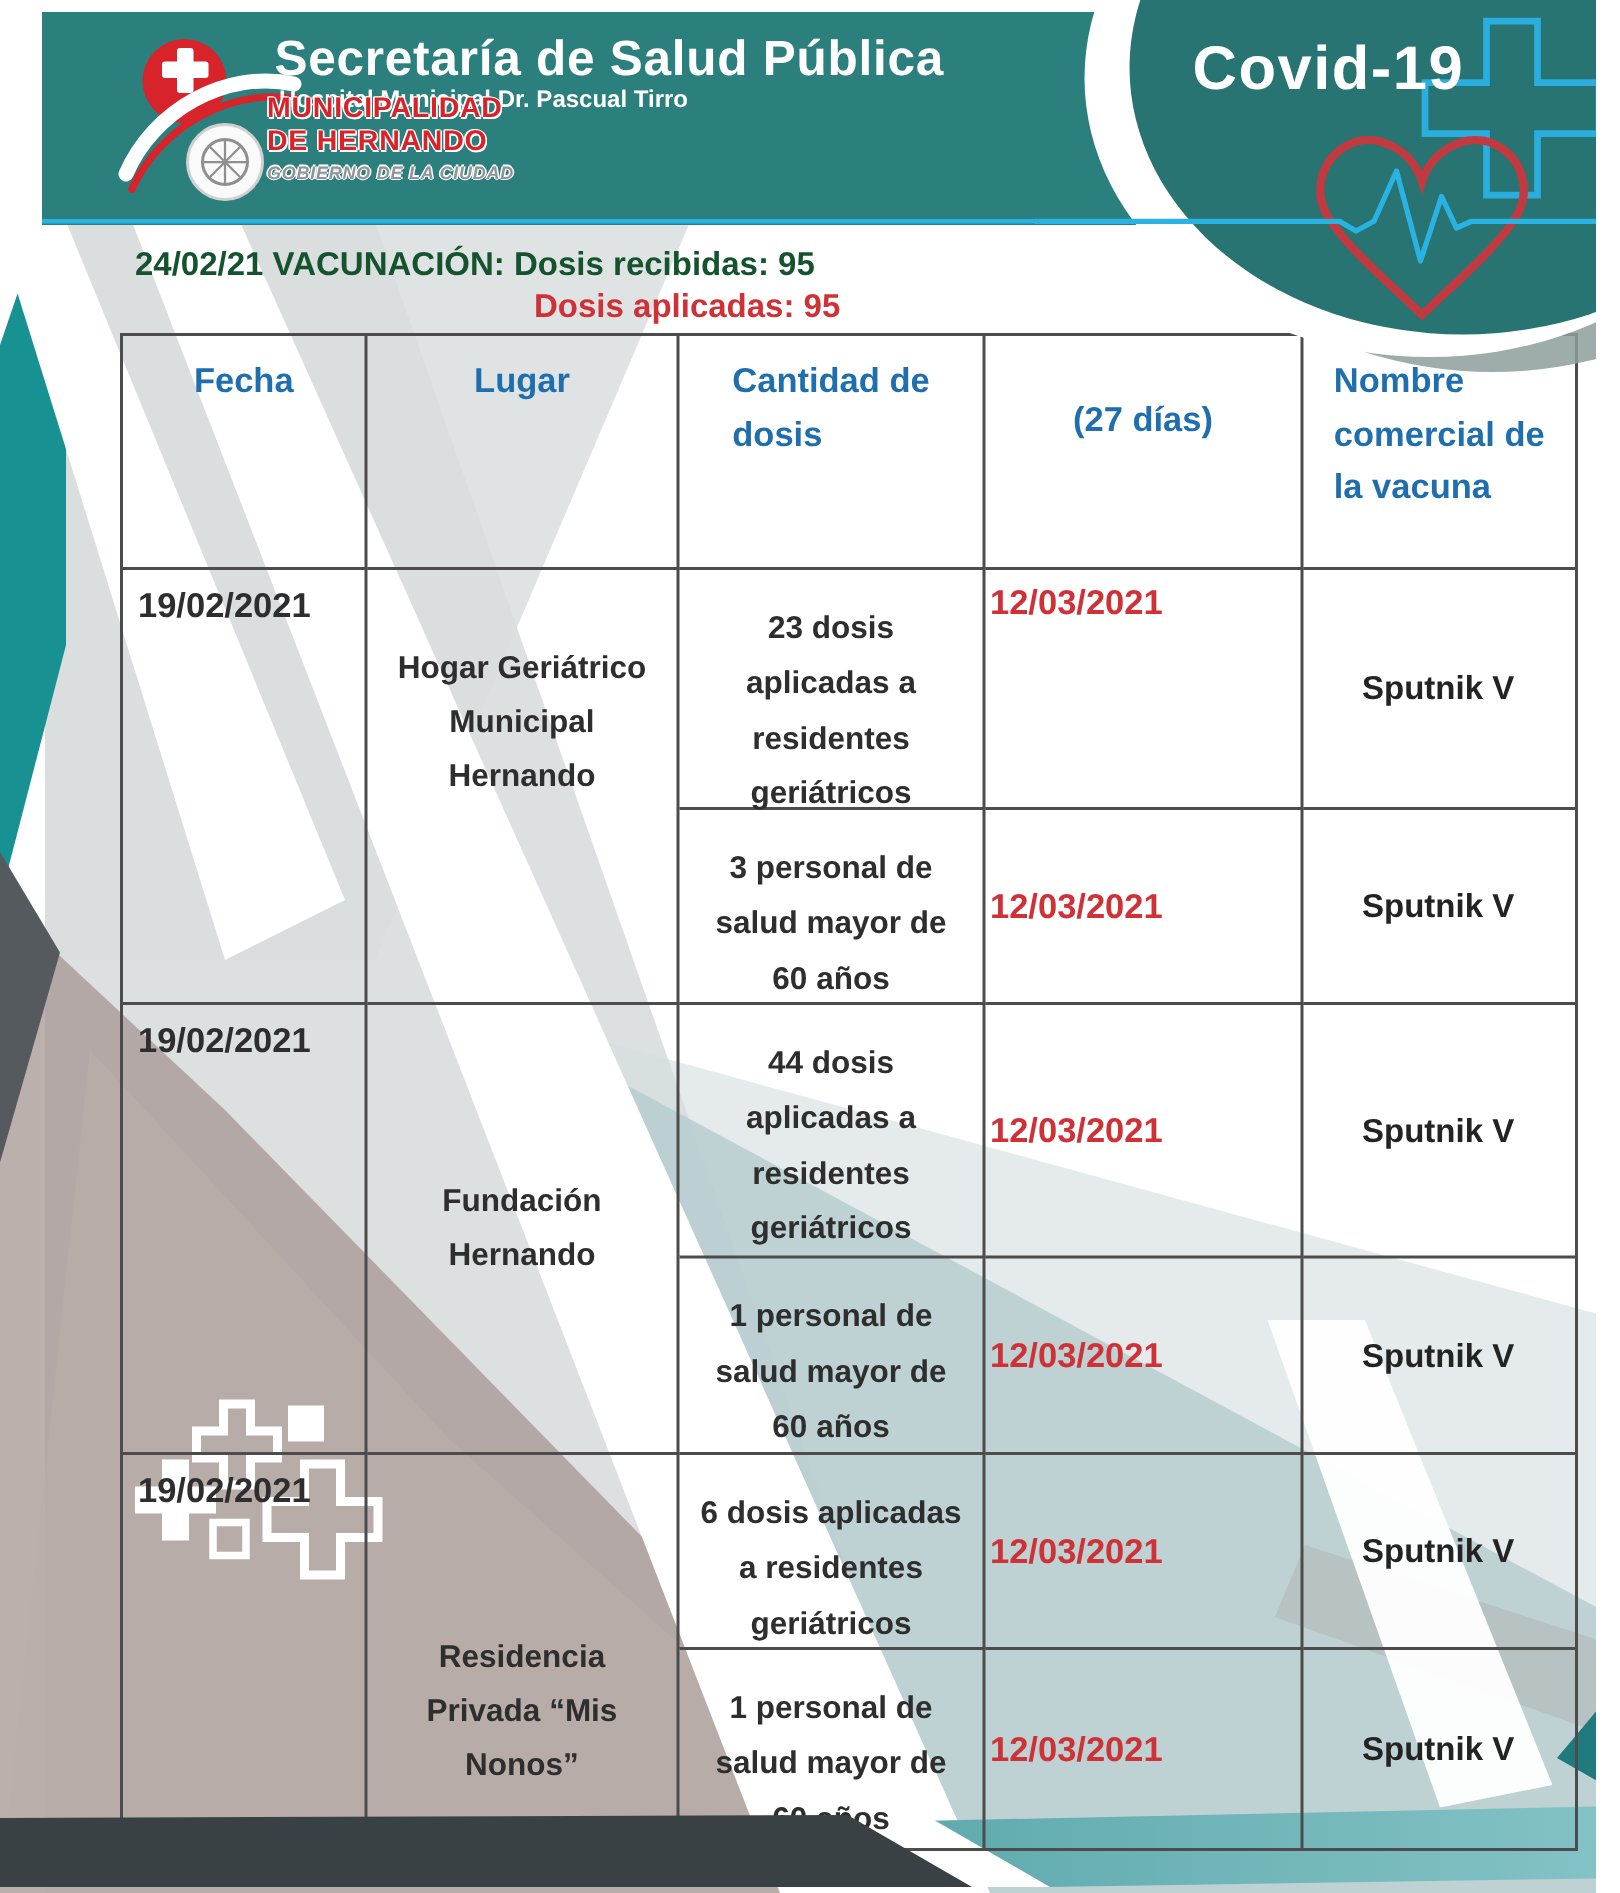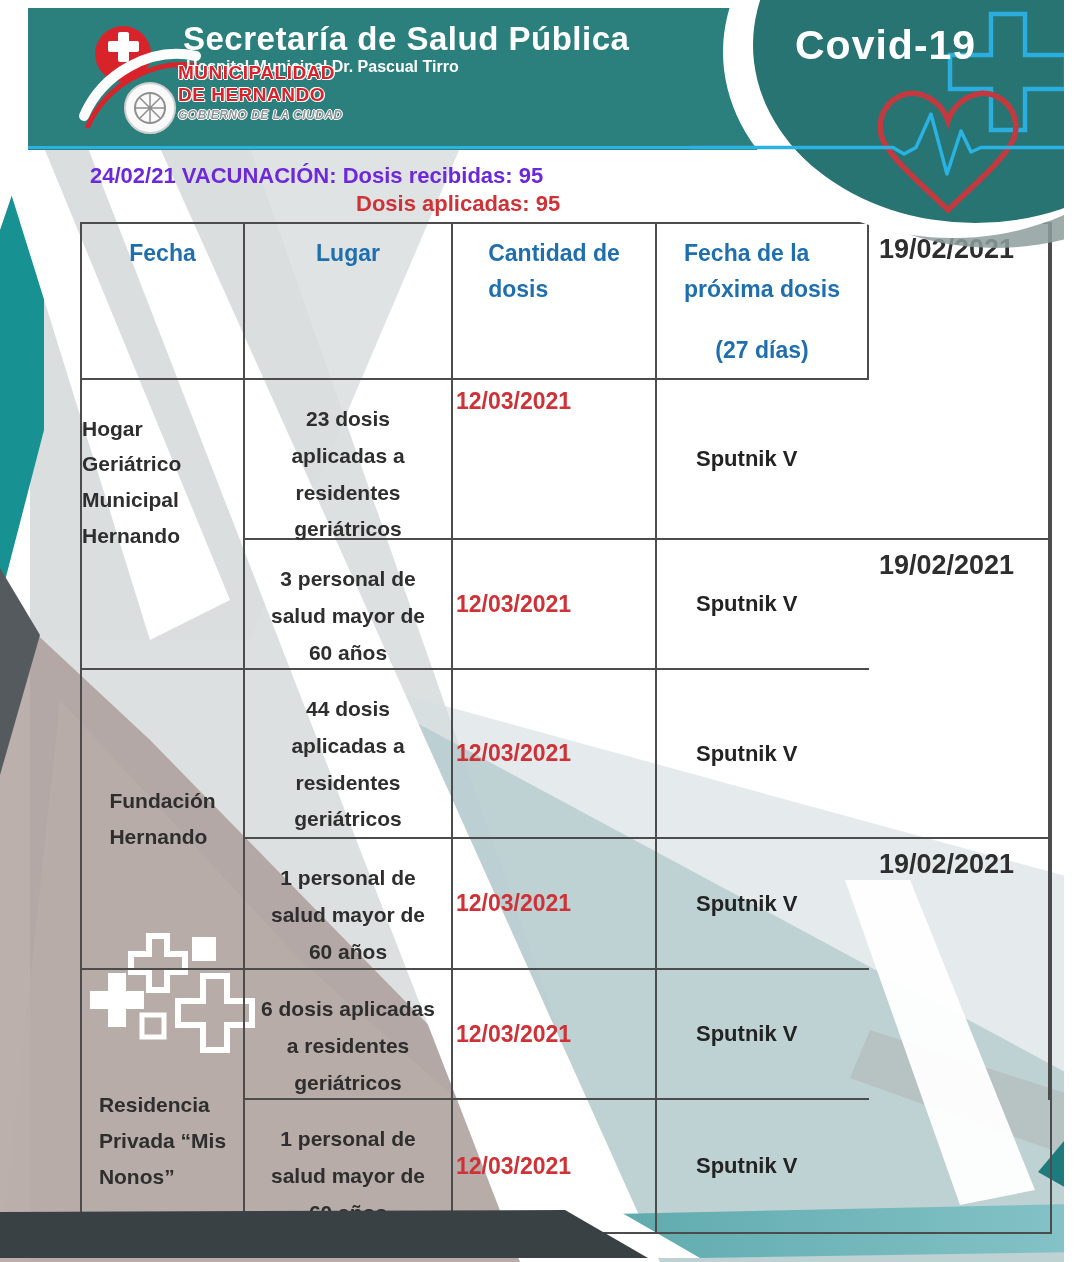--- a/index.html
+++ b/index.html
@@ -40,41 +40,41 @@
   .subtitle{left:186px;top:58px;color:#ffffff;font-size:16px;}
   .covid-label{left:795px;top:22px;color:#ffffff;font-size:41px;letter-spacing:1px;}
   .muni1{left:178px;top:62px;color:#d8232a;font-size:19px;letter-spacing:.5px;
          text-shadow:-1px 0 #fff,1px 0 #fff,0 -1px #fff,0 1px #fff,1px 1px #fff,-1px -1px #fff;}
   .muni2{left:178px;top:84px;color:#d8232a;font-size:19px;letter-spacing:.5px;
          text-shadow:-1px 0 #fff,1px 0 #fff,0 -1px #fff,0 1px #fff,1px 1px #fff,-1px -1px #fff;}
   .muni3{left:178px;top:108px;color:#8f9496;font-size:12px;font-style:italic;letter-spacing:.5px;
          text-shadow:-1px 0 #fff,1px 0 #fff,0 -1px #fff,0 1px #fff;}
 
   
-  .banner1{left:90px;top:163px;color:#6d28d9;font-size:22px;z-index:4;}
+  .banner1{left:90px;top:163px;color:#14532d;font-size:22px;z-index:4;}
   .banner2{left:356px;top:191px;color:#ce3237;font-size:22px;z-index:4;}
 
   
   .vax-table{
     position:absolute;left:80px;top:222px;z-index:2;
     display:grid;
     grid-template-columns:163px 208px 204px 212px 181px;
     grid-template-rows:156px 160px 130px 169px 131px 130px 132px;
     border:2px solid #4c4c4c;
     color:#2e2e2e;
   }
   .cell{border-right:2px solid #4c4c4c;border-bottom:2px solid #4c4c4c;
         display:flex;flex-direction:column;box-sizing:border-box;white-space:pre-line;}
   .no-r{border-right:none;}
   .no-b{border-bottom:none;}
   .span2{grid-row:span 2;}
   .th{align-items:center;padding-top:12px;color:#1f6fae;font-size:23px;line-height:1.55;}
   .th .paren{margin-top:26px;}
-  .fecha-cell{padding:10px 0 0 10px;font-size:27px;}
-  .lugar-cell{justify-content:center;align-items:center;font-size:21px;line-height:1.7;}
+  .fecha-cell{padding:10px 0 0 10px;font-size:23px;}
+  .lugar-cell{justify-content:center;align-items:center;text-align:center;font-size:21px;line-height:1.7;}
   .lugar-up{transform:translateY(-42px);}
   .lugar-down{transform:translateY(40px);}
   .cant-cell{padding-top:21px;align-items:center;text-align:center;font-size:21px;line-height:1.75;}
   .prox-cell{justify-content:center;padding-left:3px;color:#ce3237;font-size:23px;}
   .v-top{justify-content:flex-start;padding-top:8px;}
   .vac-cell{justify-content:center;padding-left:39px;font-size:22px;color:#232323;}
 </style>
 </head>
 <body>
 
@@ -139,24 +139,25 @@
   <div class="abs banner1">24/02/21 VACUNACIÓN: Dosis recibidas: 95</div>
   <div class="abs banner2">Dosis aplicadas: 95</div>
 
   <div class="vax-table">
 
     <div class="cell th">Fecha</div>
     <div class="cell th">Lugar</div>
     <div class="cell th">Cantidad de
 dosis</div>
     <div class="cell th">
-      <div>Fecha de la
-próxima dosis</div>
       <div class="paren">(27 días)</div>
     </div>
+    <div class="cell th no-r">Nombre
+comercial de
+la vacuna</div>
 
     <div class="cell span2 fecha-cell">19/02/2021</div>
     <div class="cell span2 lugar-cell">
       <div class="lugar-up">Hogar Geriátrico
 Municipal
 Hernando</div>
     </div>
     <div class="cell cant-cell">23 dosis
 aplicadas a
 residentes

